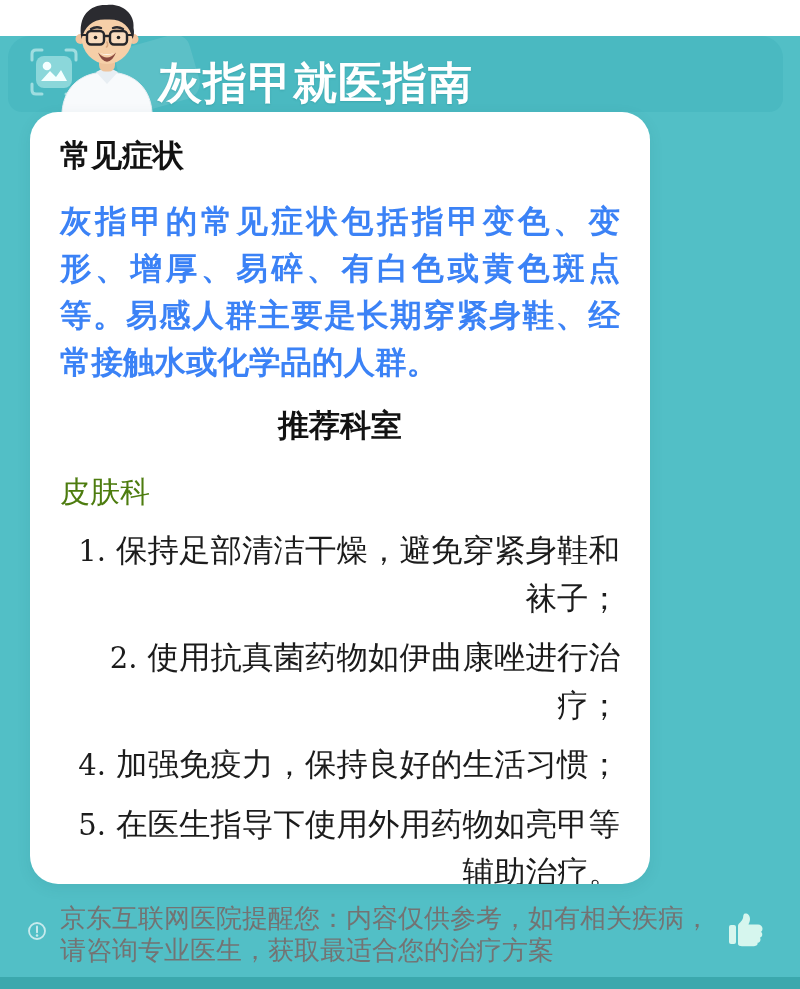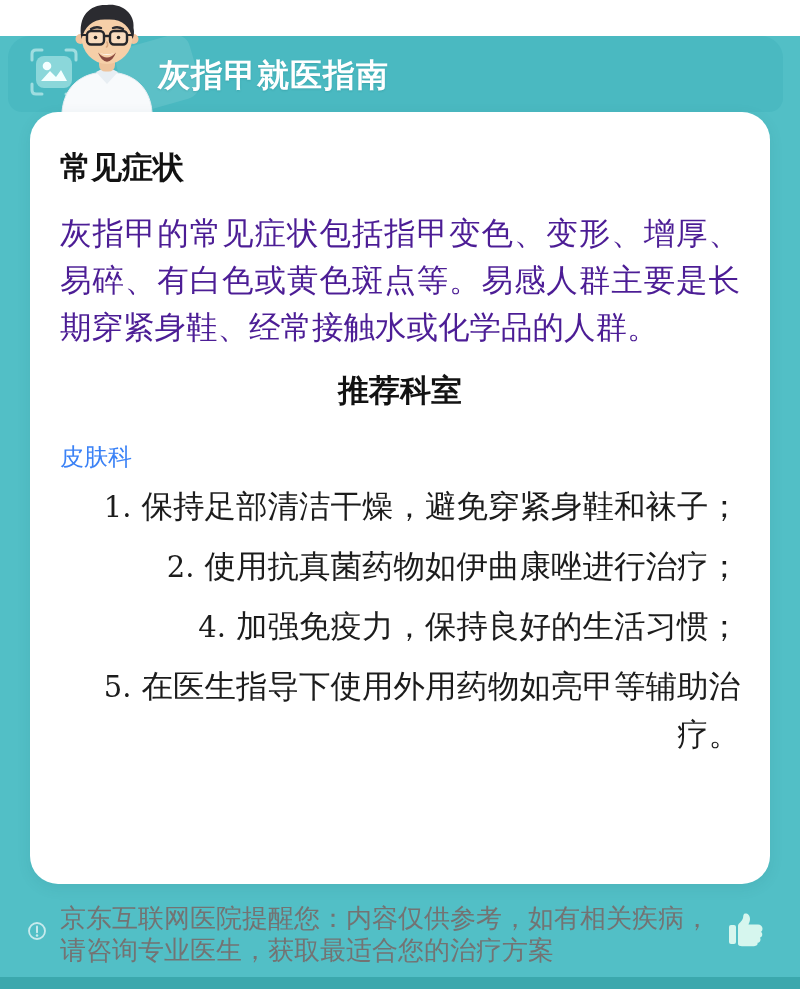--- a/index.html
+++ b/index.html
@@ -19,40 +19,40 @@
   }
   .deco-rect{
     position:absolute;left:120px;top:40px;width:76px;height:66px;
     background:rgba(255,255,255,0.10);border-radius:16px;
     transform:rotate(-16deg);
   }
   .photo-icon{position:absolute;left:28px;top:46px;width:52px;height:52px;}
   .avatar{position:absolute;left:46px;top:2px;width:122px;height:110px;}
   .page-title{
     position:absolute;left:158px;top:54px;width:500px;
-    font-size:32px;font-weight:bold;color:#ffffff;letter-spacing:1px;
+    font-size:44px;font-weight:bold;color:#ffffff;letter-spacing:1px;
     text-shadow:0 1px 2px rgba(0,90,95,0.18);
   }
   
   .card{
-    position:absolute;left:30px;top:112px;width:740px;height:772px;
+    position:absolute;left:30px;top:112px;width:620px;height:772px;
     background:#ffffff;border-radius:28px;
     box-shadow:0 4px 14px rgba(25,90,95,0.10);
-    box-sizing:border-box;padding:36px 30px 0 30px;overflow:hidden;
+    box-sizing:border-box;padding:24px 30px 0 30px;overflow:hidden;
   }
   .h-sec{
     font-size:31px;font-weight:bold;color:#121212;line-height:40px;
     margin:0 0 22px 0;
   }
   .h-sec.mid{margin:12px 0 22px 0;text-align:center;}
   .body-p{
-    font-size:31.5px;color:#4c1d95;line-height:47px;margin:0 0 20px 0;
-    text-align:justify;text-justify:inter-ideograph;
+    font-size:31.5px;color:#3b82f6;line-height:47px;margin:0 0 20px 0;
+    text-align:justify;text-justify:inter-ideograph;font-weight:bold;
   }
-  .dept-p{font-size:24px;color:#3b82f6;line-height:47px;margin:0 0 3px 0;}
+  .dept-p{font-size:30px;color:#4d7c0f;line-height:47px;margin:0 0 12px 0;}
   .h-sec.points{margin:14px 0 38px 0;}
   .care-item{
     font-size:31.5px;color:#1c1c1c;line-height:47px;margin:0 0 12px 0;text-align:right;
   }
   .care-item .num{
     font-family:"DejaVu Serif",serif;font-size:29px;color:#1c1c1c;
     margin-right:10px;
   }
   
   .footer-alert{position:absolute;left:27px;top:921px;width:20px;height:20px;opacity:.85;}

